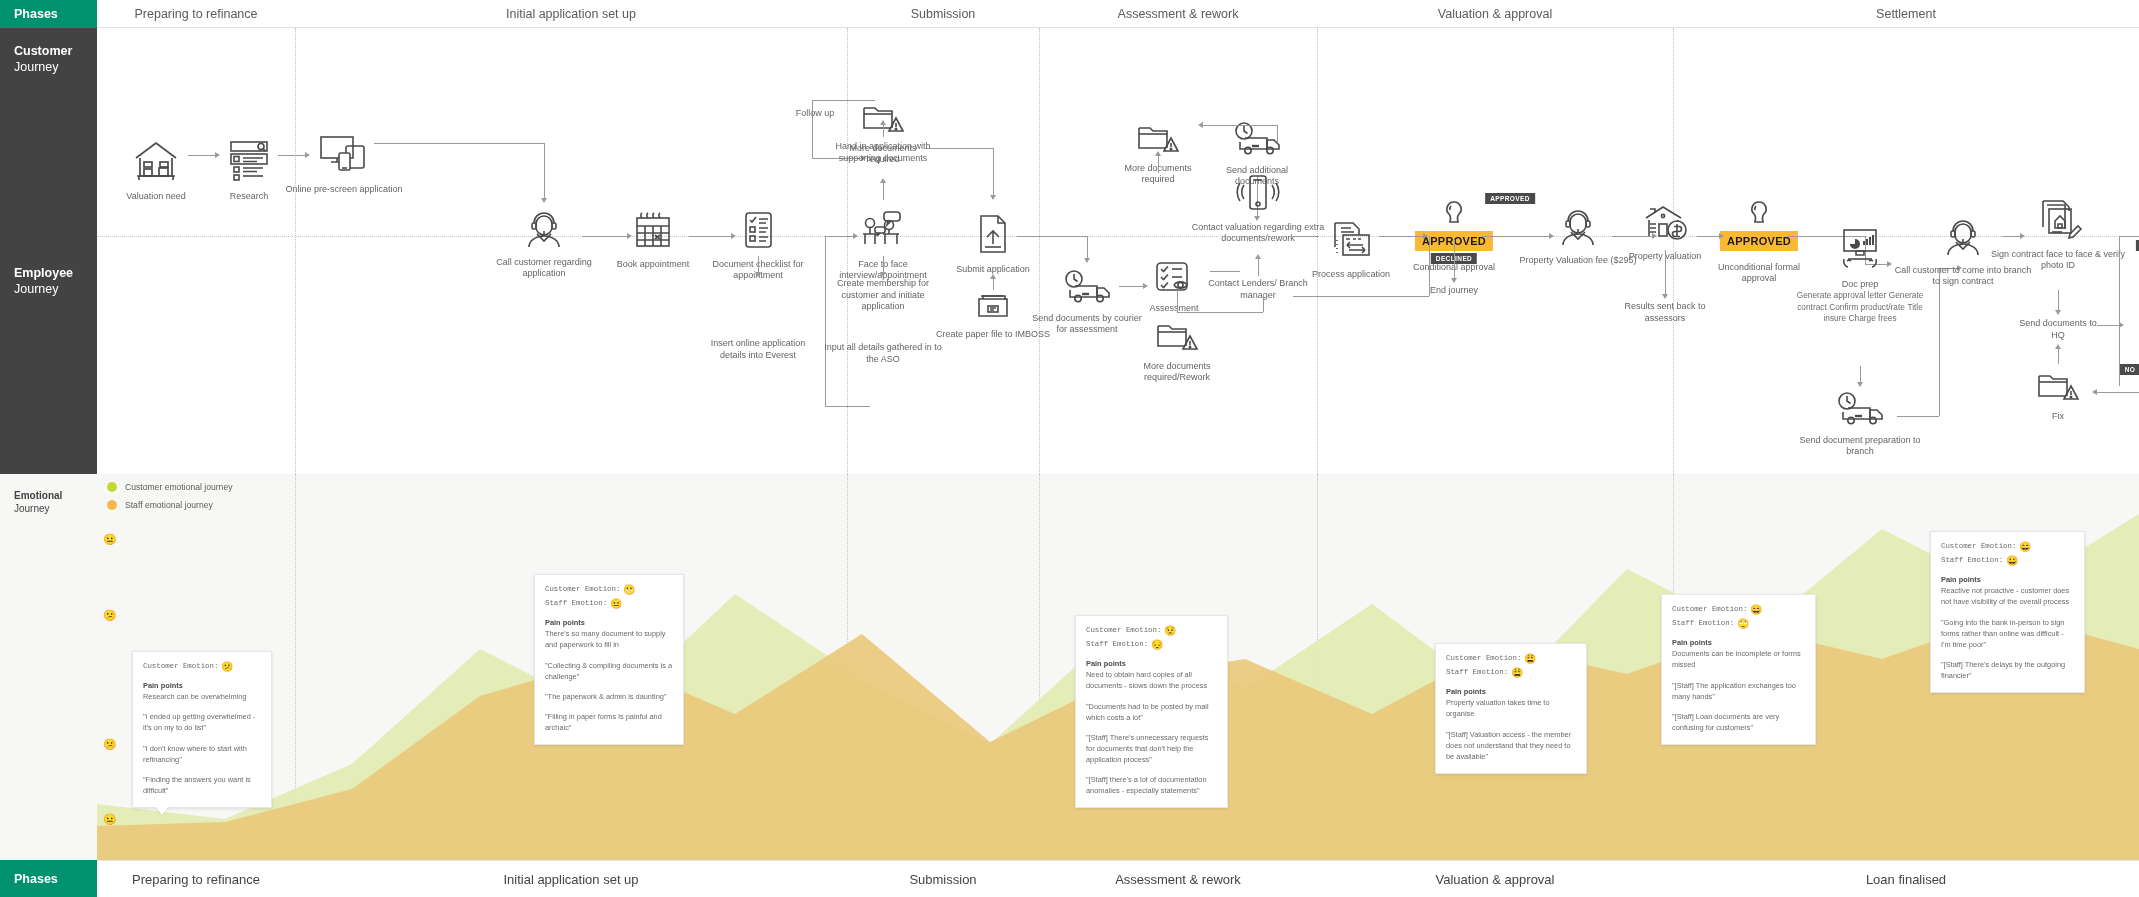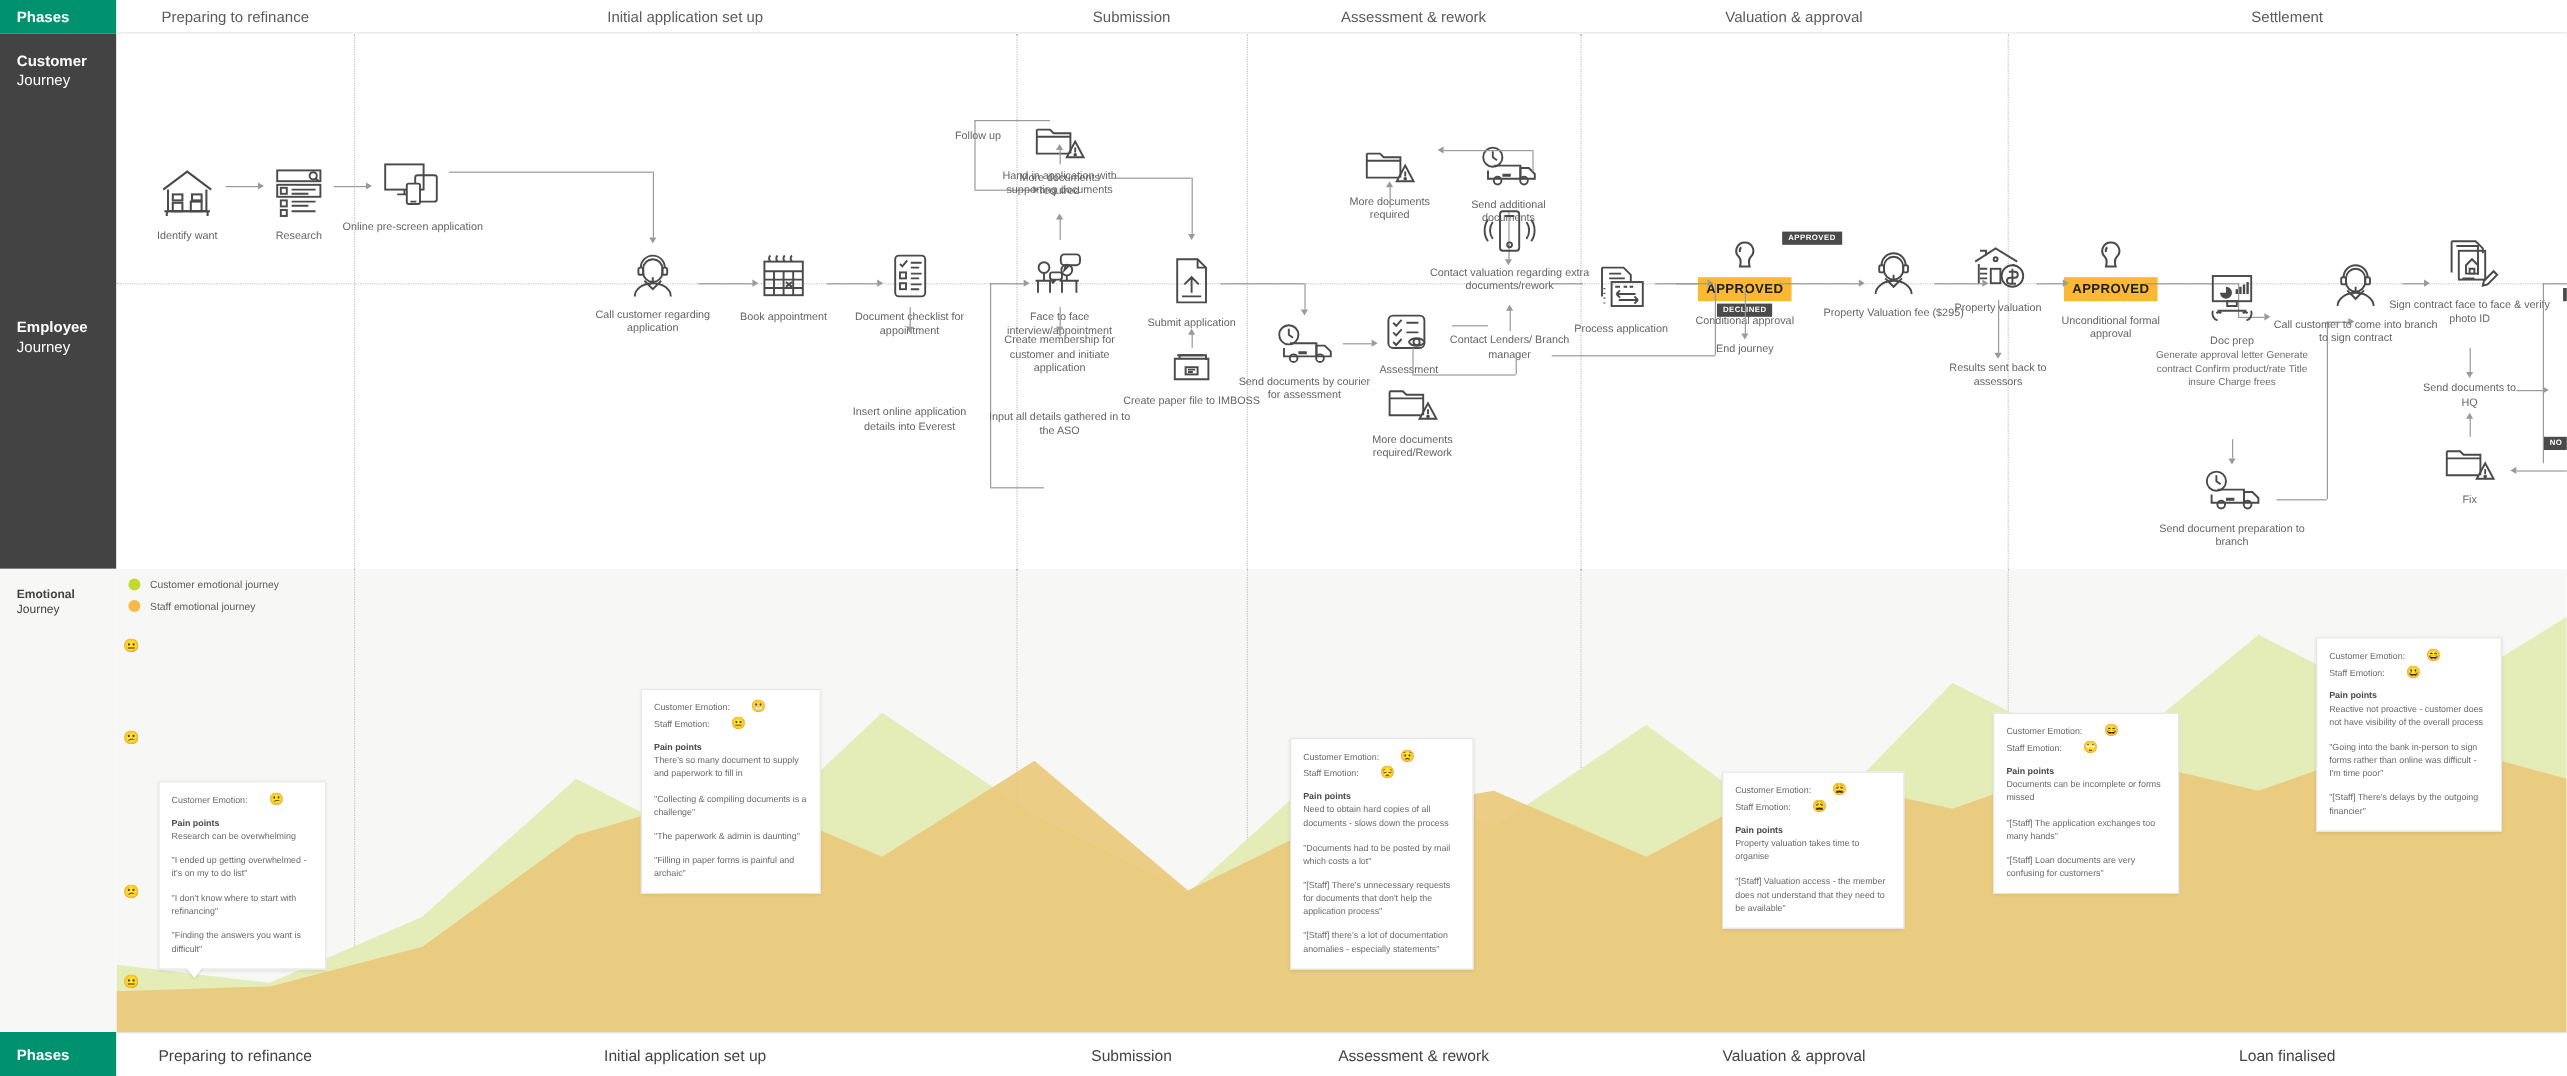--- a/index.html
+++ b/index.html
@@ -137,21 +137,21 @@
   
   .callout {
     position: absolute;
     background: #ffffff;
     border: 1px solid #e6e6e6;
     box-shadow: 0 1px 3px rgba(0,0,0,.10);
     padding: 9px 10px 11px 10px;
     font-size: 7.4px; color: #6a6a6a; line-height: 1.5;
   }
   .callout .emo-line { display: flex; align-items: center; margin-bottom: 3px; }
-  .callout .emo-line .lbl { margin-right: 18px; }
+  .callout .emo-line .lbl { margin-right: 3px; font-family: Liberation Mono, monospace; }
   .callout .emo-line .face { font-size: 10px; line-height: 1; }
   .callout .pp-head { font-weight: bold; color: #4a4a4a; margin-top: 8px; }
   .callout p { margin: 0; }
   .callout .quote { margin-top: 9px; }
   .callout .tail {
     position: absolute; bottom: -8px; left: 22px;
     width: 0; height: 0;
     border-left: 7px solid transparent;
     border-right: 7px solid transparent;
     border-top: 9px solid #ffffff;
@@ -221,21 +221,21 @@
             <path d="M8 20 V38 H40 V20"></path>
           <rect x="12" y="24" width="8" height="5"></rect>
             <rect x="28" y="24" width="8" height="5"></rect>
           <rect x="12" y="31" width="8" height="7"></rect>
             <rect x="27" y="30" width="9" height="8"></rect>
           <path d="M5 38 H43"></path>
             <path d="M7 38 v4"></path>
             <path d="M41 38 v4"></path>
         </svg>
       </span>
-      <span class="cap">Identify want</span>
+      <span class="cap">Valuation need</span>
     </div>
     <div class="ln-h" style="left:91px; top:127px; width:27px;"></div>
     <div class="arrowR" style="left:118px; top:124px;"></div>
 
     <div class="node" style="left:152px; top:110px;">
       <span class="glyph">
         <svg width="46" height="44" viewBox="0 0 46 44" fill="none" stroke="#4a4a4a" stroke-width="1.6">
           <rect x="5" y="4" width="36" height="9"></rect>
             <circle cx="35" cy="8.5" r="3"></circle>
             <path d="M37 10.5 l2.5 2.5"></path>

